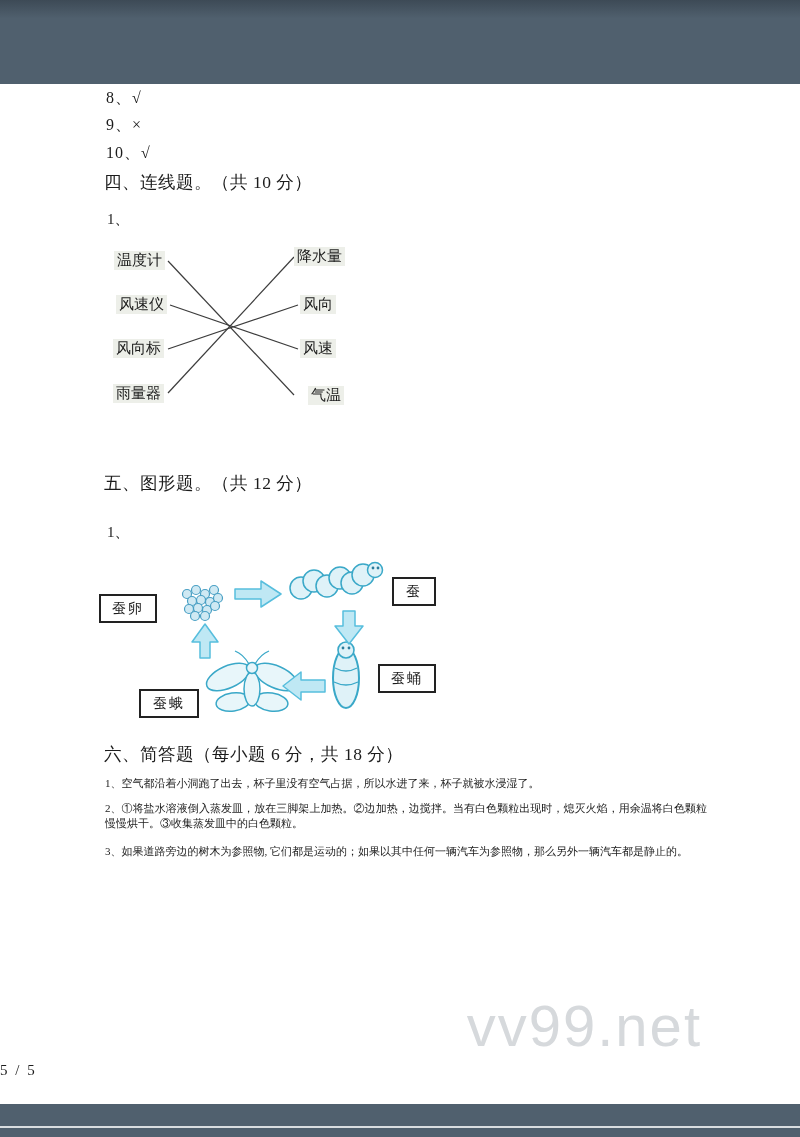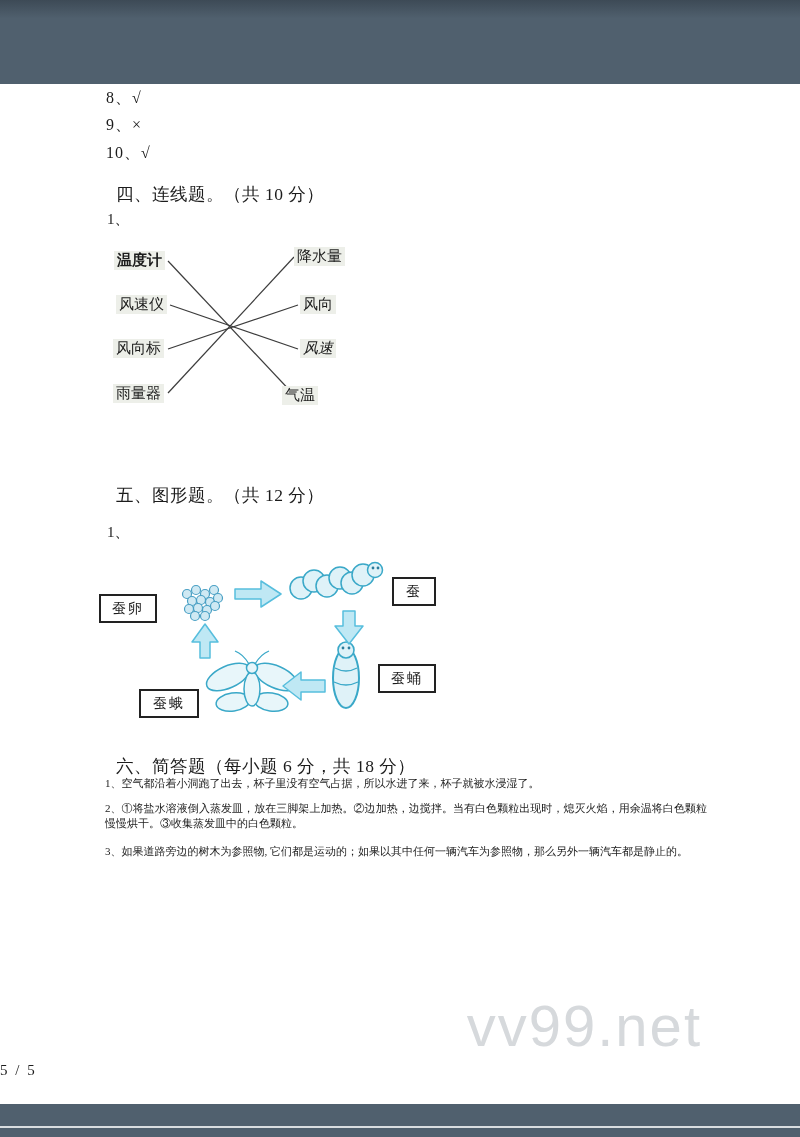--- a/index.html
+++ b/index.html
@@ -7,31 +7,31 @@
           font-family:"Liberation Serif","DejaVu Serif",serif;color:#1c1c1c;background:#50606e;}
   .band-top{position:absolute;left:0;top:0;width:800px;height:84px;
             background:linear-gradient(180deg,#3d4a56 0%,#50606e 22%,#50606e 100%);}
   .band-bottom{position:absolute;left:0;top:1104px;width:800px;height:33px;background:#50606e;}
   .bottom-line{position:absolute;left:0;top:22px;width:100%;height:2px;background:#d9dde0;}
   .page{position:absolute;left:0;top:84px;width:800px;height:1020px;background:#ffffff;}
 
   .ans{position:absolute;left:106px;font-size:16px;letter-spacing:1px;}
   .a0{top:4px;} .a1{top:31px;} .a2{top:59px;}
 
-  .sec{position:absolute;left:104px;margin:12px;font-size:17.5px;font-weight:400;letter-spacing:.5px;}
+  .sec{position:absolute;left:104px;margin:0;font-size:17.5px;font-weight:400;letter-spacing:.5px;}
   .s4{top:86px;} .s5{top:387px;} .s6{top:658px;}
   .qnum{position:absolute;left:107px;font-size:15px;}
   .q4{top:126px;} .q5{top:439px;}
 
   
   .match{position:absolute;left:108px;top:159px;width:255px;height:168px;}
   .match svg{position:absolute;left:0;top:0;}
   .mlabel{position:absolute;font-size:15px;background:#edefe9;padding:1px 3px;line-height:1.1;white-space:nowrap;}
-  .ml0{left:6px;top:8px;font-weight:bold;} .ml1{left:8px;top:52px;} .ml2{left:5px;top:96px;} .ml3{left:5px;top:141px;}
-  .mr0{left:186px;top:4px;} .mr1{left:192px;top:52px;} .mr2{left:192px;top:96px;font-style:italic;} .mr3{left:174px;top:143px;}
+  .ml0{left:6px;top:8px;} .ml1{left:8px;top:52px;} .ml2{left:5px;top:96px;} .ml3{left:5px;top:141px;}
+  .mr0{left:186px;top:4px;} .mr1{left:192px;top:52px;} .mr2{left:192px;top:96px;} .mr3{left:200px;top:143px;}
 
   
   .cycle{position:absolute;left:95px;top:472px;width:345px;height:178px;}
   .cycle svg{position:absolute;left:0;top:0;}
   .lbox{position:absolute;border:2px solid #222;background:#fff;display:flex;align-items:center;
         justify-content:center;font-size:14px;letter-spacing:2px;}
   .lb-eggs{left:4px;top:38px;width:54px;height:25px;}
   .lb-worm{left:297px;top:21px;width:40px;height:25px;}
   .lb-pupa{left:283px;top:108px;width:54px;height:25px;}
   .lb-moth{left:44px;top:133px;width:56px;height:25px;}

